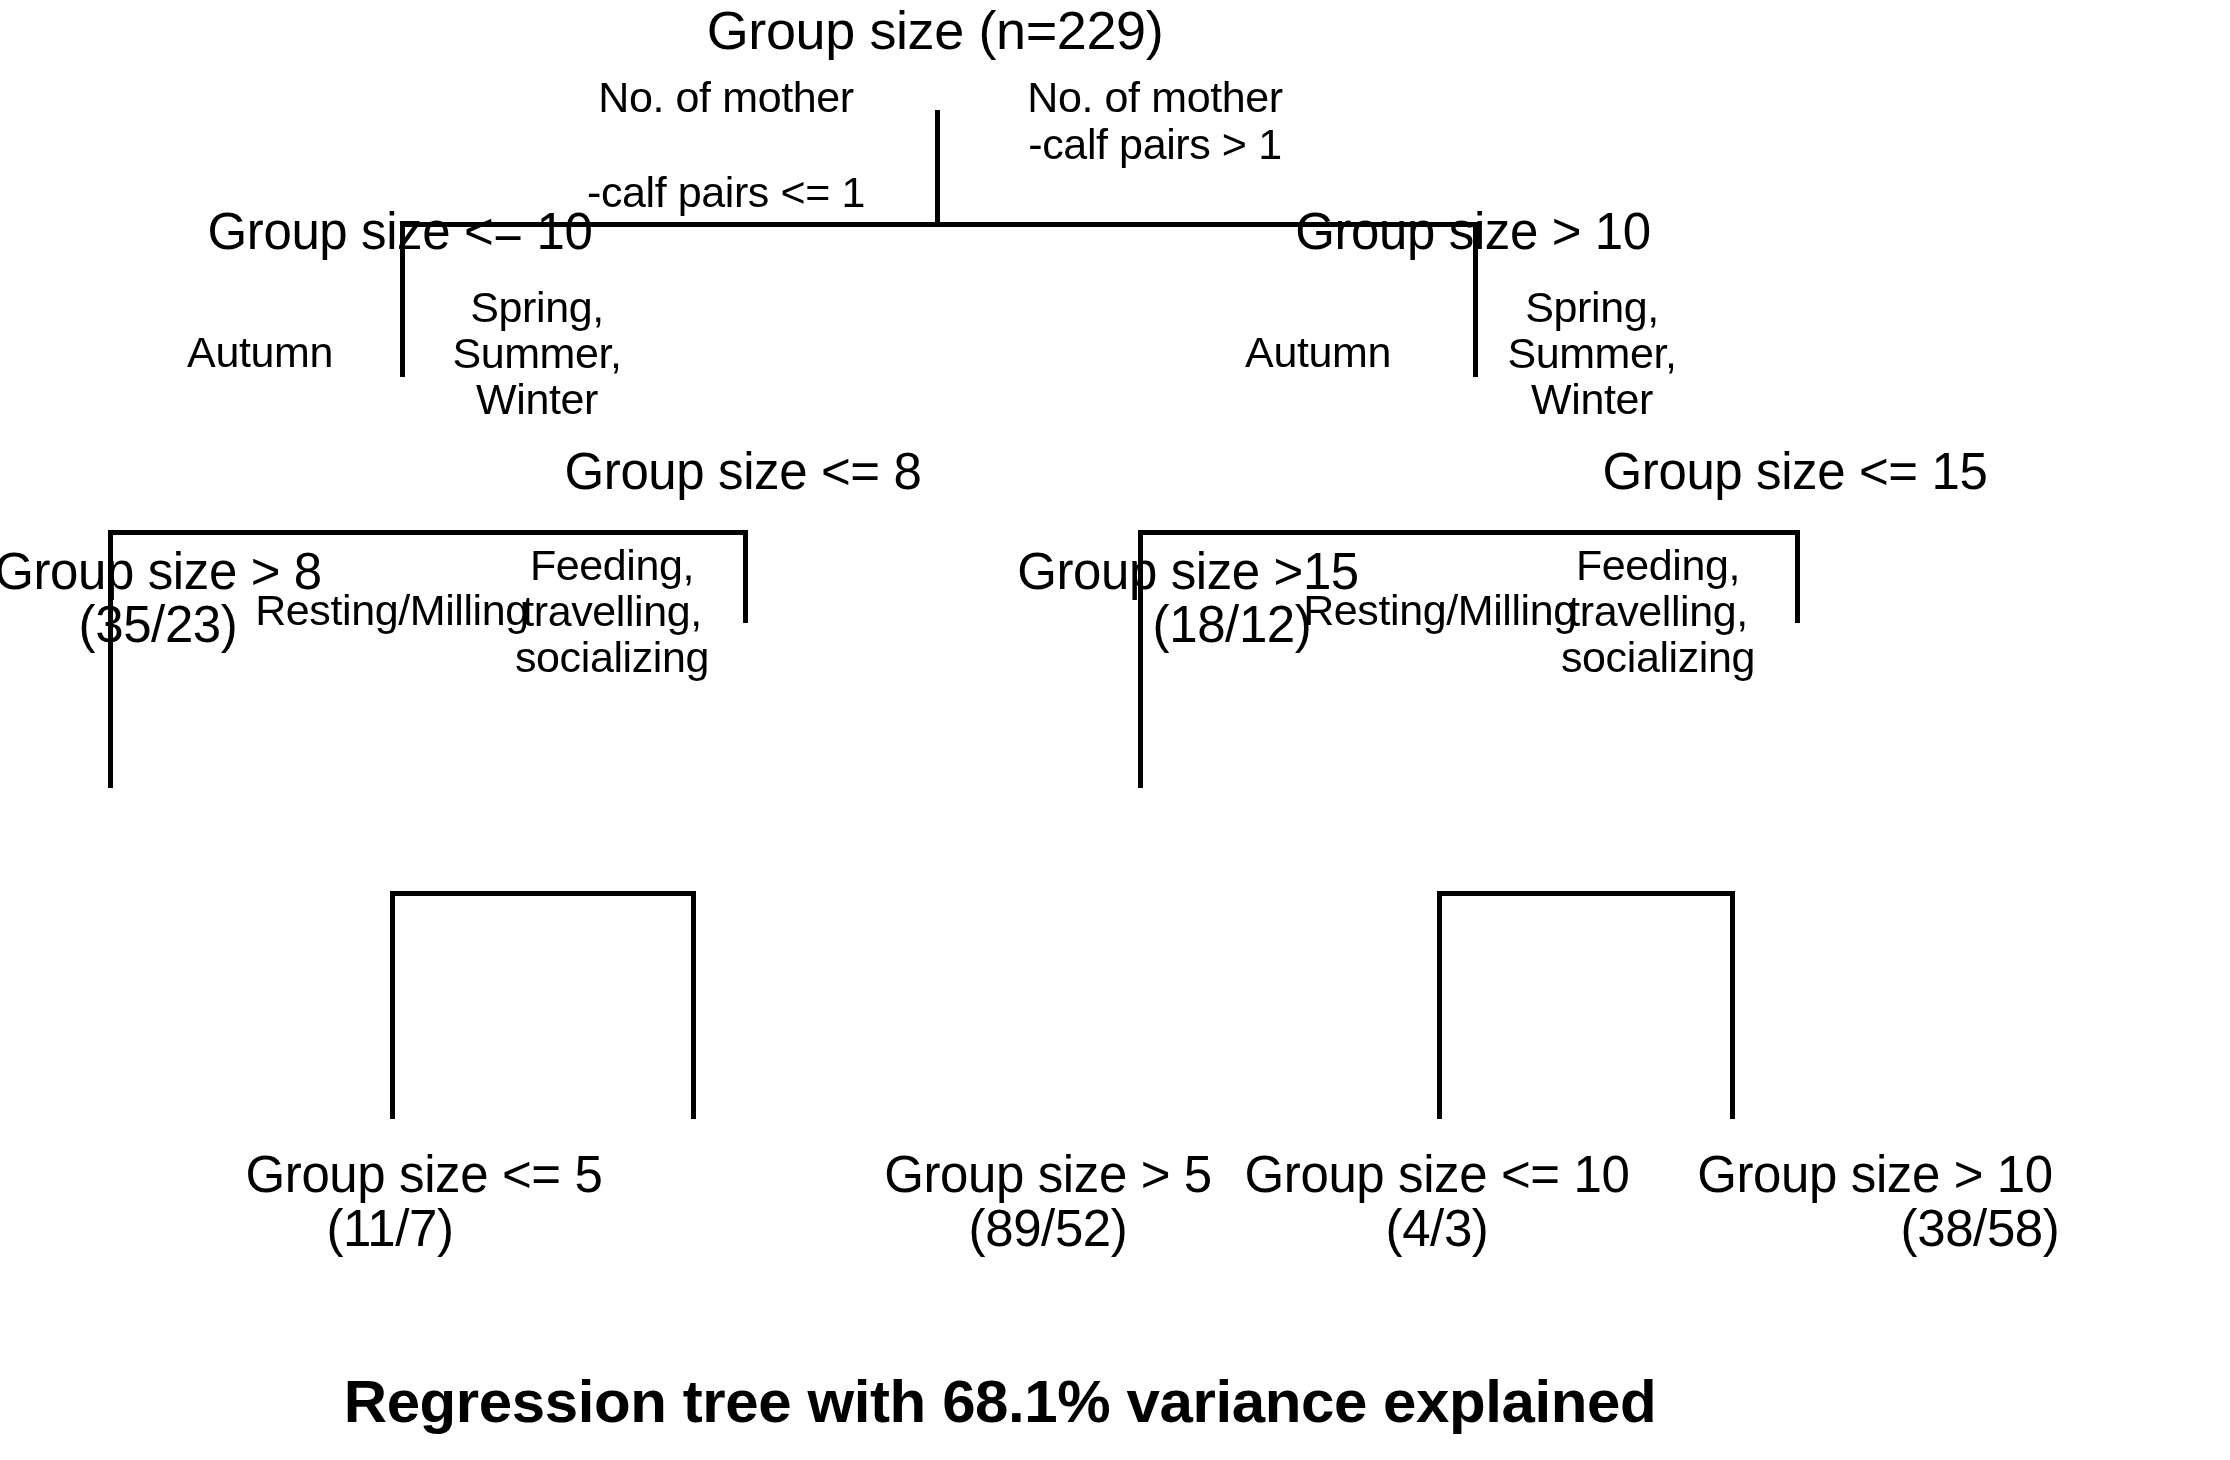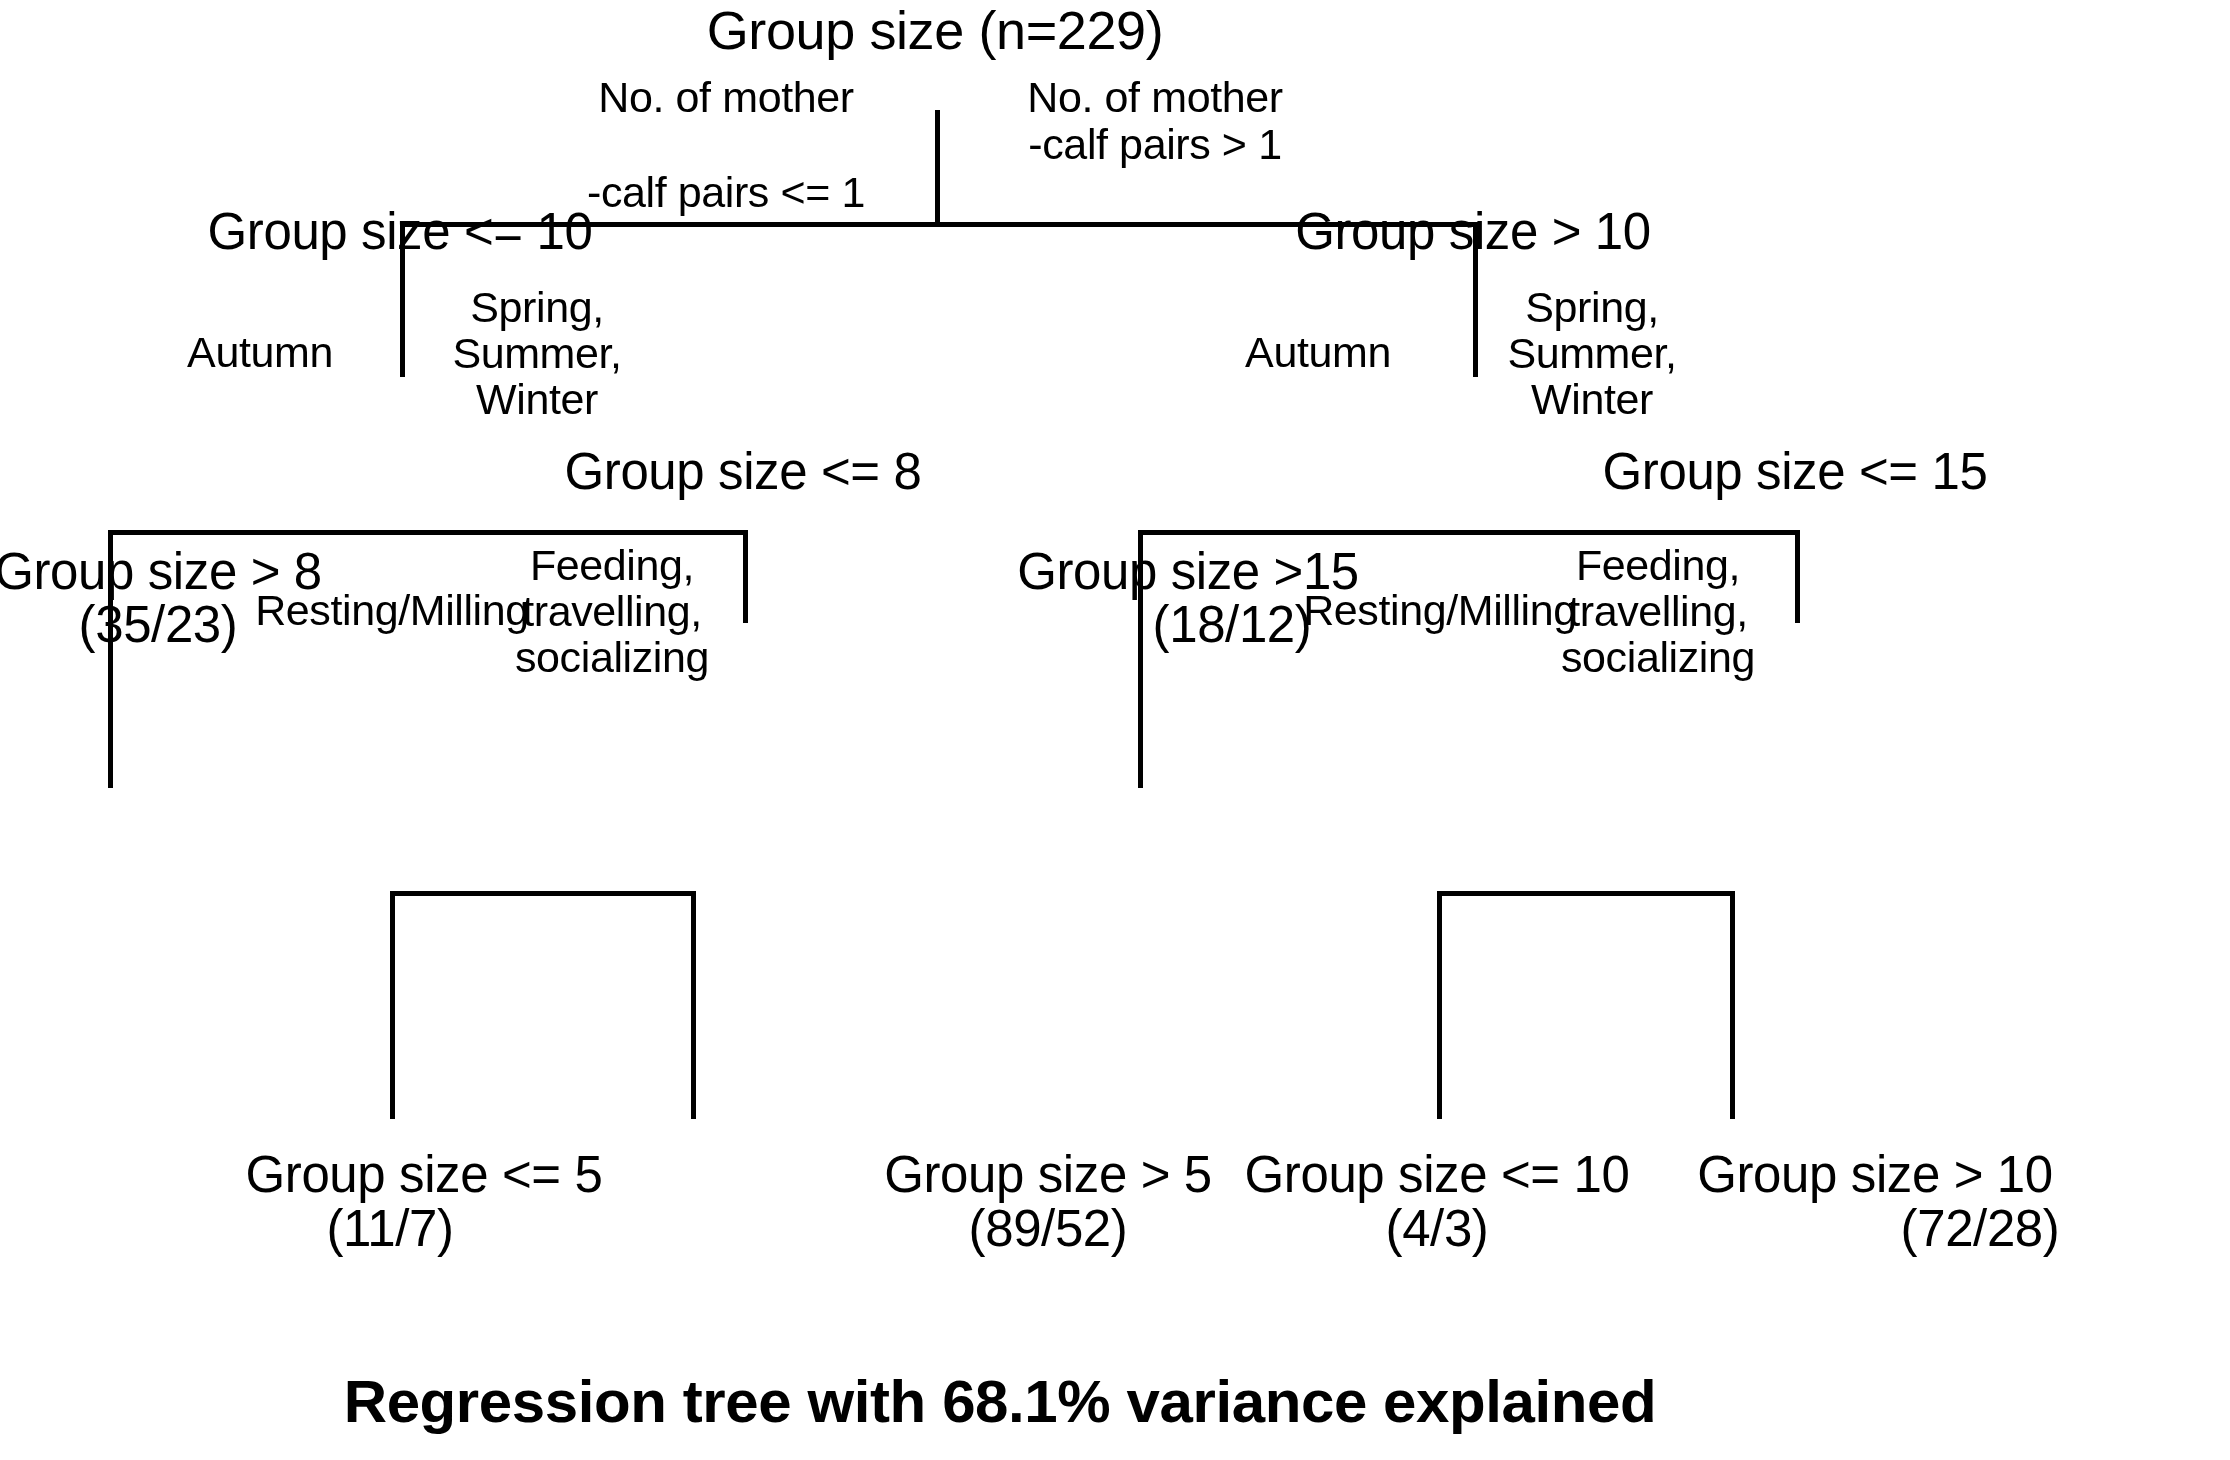--- a/index.html
+++ b/index.html
@@ -112,17 +112,17 @@
   <div class="txt ctr s-leaf" style="left:390px; top:1148px;margin-left:34px;">Group size &lt;= 5</div>
   <div class="txt ctr s-leaf" style="left:390px; top:1202px;">(11/7)</div>
 
   <div class="txt ctr s-leaf" style="left:1048px; top:1148px;">Group size &gt; 5</div>
   <div class="txt ctr s-leaf" style="left:1048px; top:1202px;">(89/52)</div>
 
   <div class="txt ctr s-leaf" style="left:1437px; top:1148px;">Group size &lt;= 10</div>
   <div class="txt ctr s-leaf" style="left:1437px; top:1202px;">(4/3)</div>
 
   <div class="txt ctr s-leaf" style="left:1875px; top:1148px;">Group size &gt; 10</div>
-  <div class="txt ctr s-leaf" style="left:1980px; top:1202px;">(72/28)</div>
+  <div class="txt ctr s-leaf" style="left:1980px; top:1202px;">(38/58)</div>
 
   <div class="txt ctr s-cap" style="left:1000px; top:1370px;">Regression tree with 68.1% variance explained</div>
 
 </div>
 
 </body></html>

